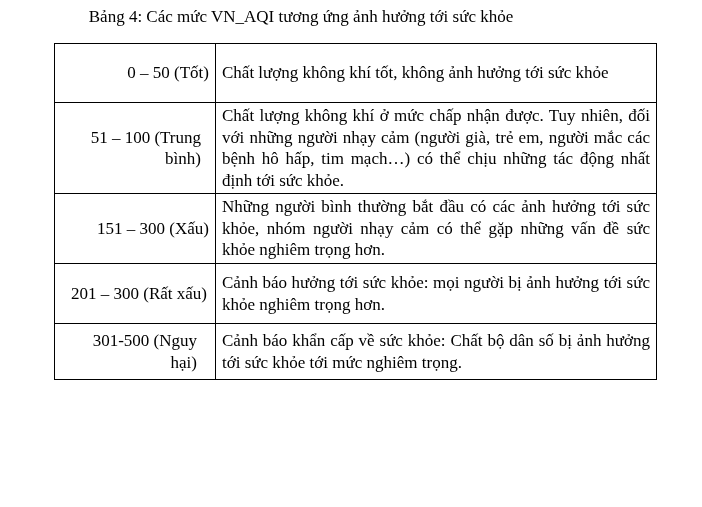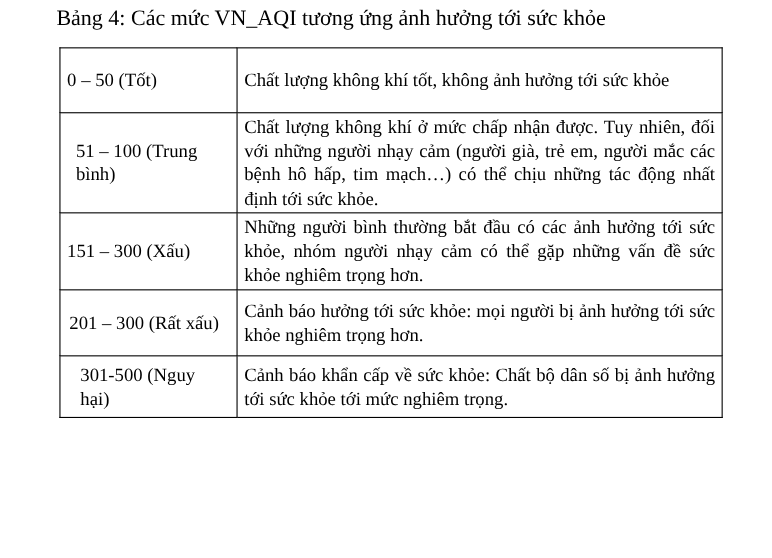--- a/index.html
+++ b/index.html
@@ -3,34 +3,34 @@
 <meta charset="utf-8">
 <style>
   html, body { margin: 0; padding: 0; background: #ffffff; }
   body {
     width: 702px; height: 507px; position: relative; overflow: hidden;
     font-family: "Liberation Serif", "DejaVu Serif", serif;
     color: #000;
   }
   .caption {
     position: absolute; top: 6px; left: 0; width: 602px;
-    text-align: center; font-size: 20px; line-height: 22px;
+    text-align: center; font-size: 17px; line-height: 22px;
   }
   table.aqi {
     position: absolute; left: 54px; top: 43px;
     width: 602px; border-collapse: collapse; table-layout: fixed;
   }
   table.aqi td, table.aqi th {
     border: 1.5px solid #000; padding: 0 6px;
     font-size: 17px; line-height: 21.5px; vertical-align: middle;
   }
   table.aqi th { font-weight: bold; text-align: center; }
   col.c1 { width: 161px; }
   col.c2 { width: 441px; }
-  td.range { text-align: left; }
+  td.range { text-align: right; }
   td.effect { text-align: justify; padding-left: 7px; padding-right: 6px; }
   tr.h0 { height: 54px; }
   tr.r0 { height: 59px; }
   tr.r1 { height: 91px; }
   tr.r2 { height: 60px; }
   tr.r3 { height: 70px; }
   tr.r4 { height: 60px; }
   tr.r5 { height: 56px; }
 </style>
 </head>

